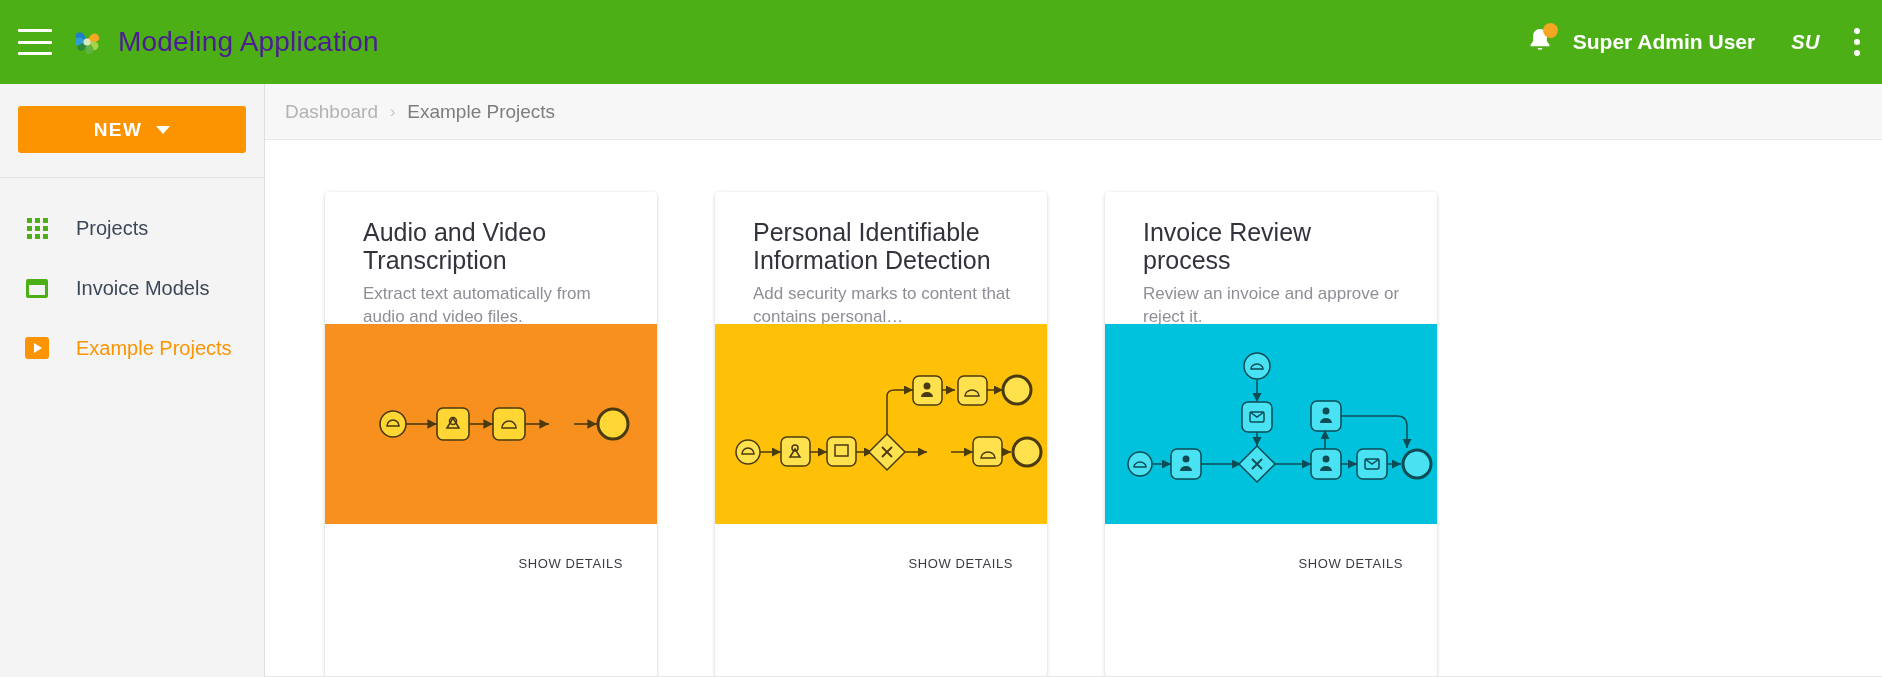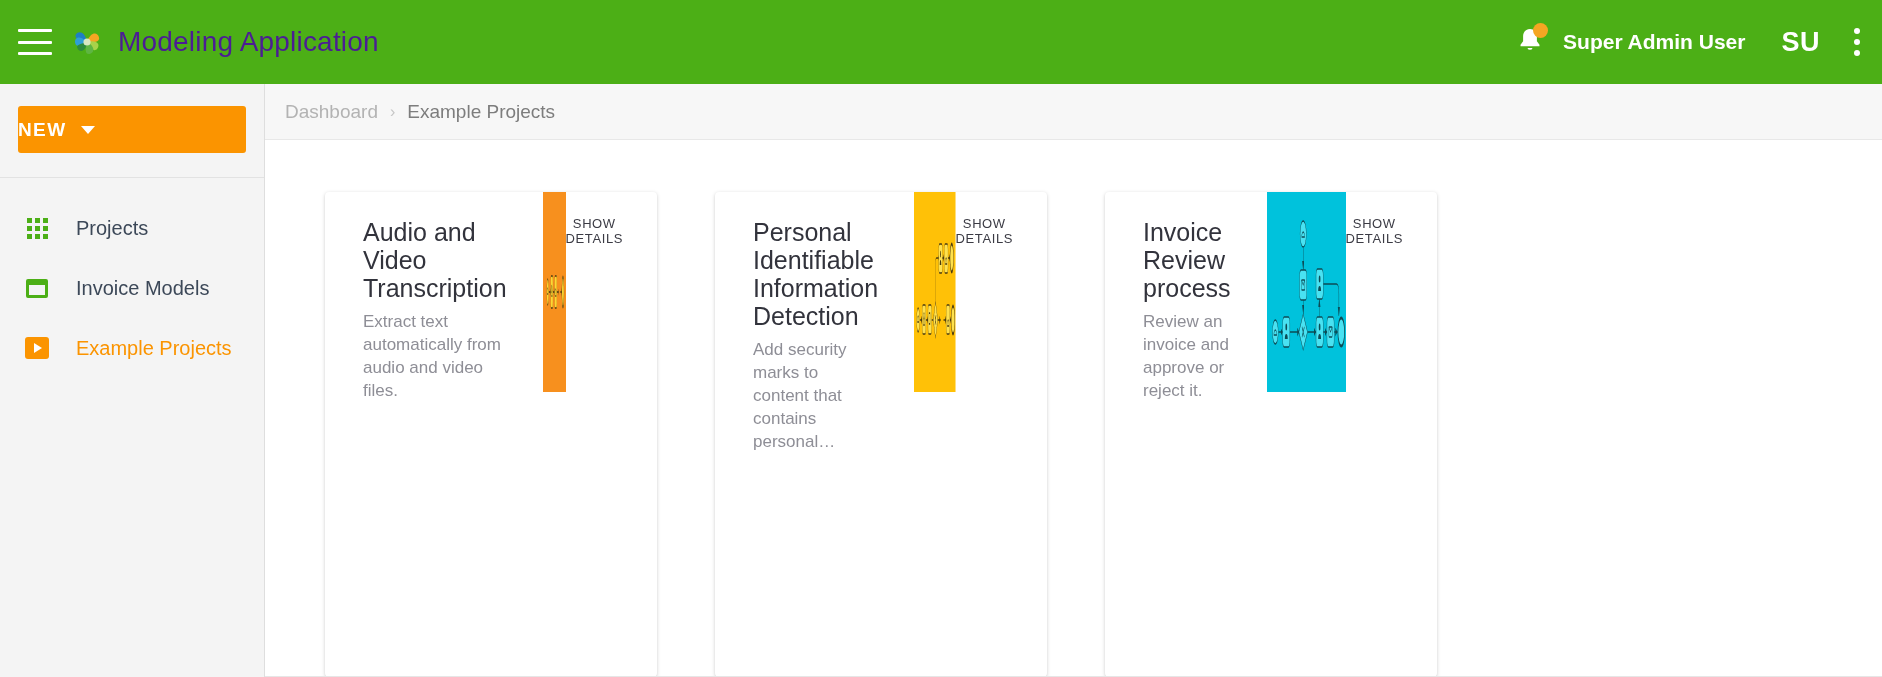--- a/index.html
+++ b/index.html
@@ -41,39 +41,39 @@
   .bell-badge {
     position: absolute; top: -2px; right: -3px;
     width: 15px; height: 15px; border-radius: 50%;
     background: #F5A623;
   }
   .user-name {
     color: #ffffff; font-size: 21px; font-weight: 700;
     white-space: nowrap; margin-right: 36px;
   }
   .user-initials {
-    color: #ffffff; font-size: 27px; font-weight: 700;
-    letter-spacing: .5px; margin-right: 34px; white-space: nowrap;
+    color: #ffffff; font-size: 20px; font-weight: 700;
+    letter-spacing: .5px; margin-right: 34px; white-space: nowrap; font-style: italic;
   }
   .kebab { width: 6px; display: flex; flex-direction: column; gap: 5px; cursor: pointer; }
   .kebab i { display: block; width: 6px; height: 6px; border-radius: 50%; background: #ffffff; }
 
   
   .sidebar {
     position: absolute; top: 84px; left: 0;
     width: 265px; height: 593px;
     background: #F4F4F4;
     border-right: 1px solid #dedede;
   }
   .new-btn-row { padding: 22px 18px 24px 18px; border-bottom: 1px solid #e2e2e2; }
   .new-btn {
     width: 100%; height: 47px;
     background: #FB9400; border: none; border-radius: 3px;
     color: #ffffff; font-size: 19px; font-weight: 700; letter-spacing: 1.4px;
-    display: flex; align-items: center; gap: 14px;
+    display: flex; align-items: center; justify-content: center; gap: 14px;
     cursor: pointer; font-family: "Liberation Sans", sans-serif;
   }
   .caret-down {
     width: 0; height: 0;
     border-left: 7px solid transparent; border-right: 7px solid transparent;
     border-top: 8px solid #ffffff;
   }
 
   .nav-list { padding-top: 20px; }
   .nav-item {
@@ -118,21 +118,21 @@
     padding: 52px 0 0 60px;
     display: flex; gap: 58px;
     background: #ffffff;
     height: 537px;
   }
   .card {
     width: 332px;
     background: #ffffff;
     border-radius: 4px;
     box-shadow: 0 1px 4px rgba(0,0,0,.14), 0 1px 2px rgba(0,0,0,.10);
-    display: flex; 
+    display: flex; flex-direction: column;
     overflow: hidden;
     flex: 0 0 auto;
     cursor: pointer;
   }
   .card-head { padding: 26px 36px 18px 38px; height: 132px; }
   .card-title {
     font-size: 25px; color: #32333c; line-height: 1.12;
     font-weight: 400; margin-bottom: 9px;
   }
   .card-desc { font-size: 17px; color: #8e8e96; line-height: 1.35; }

